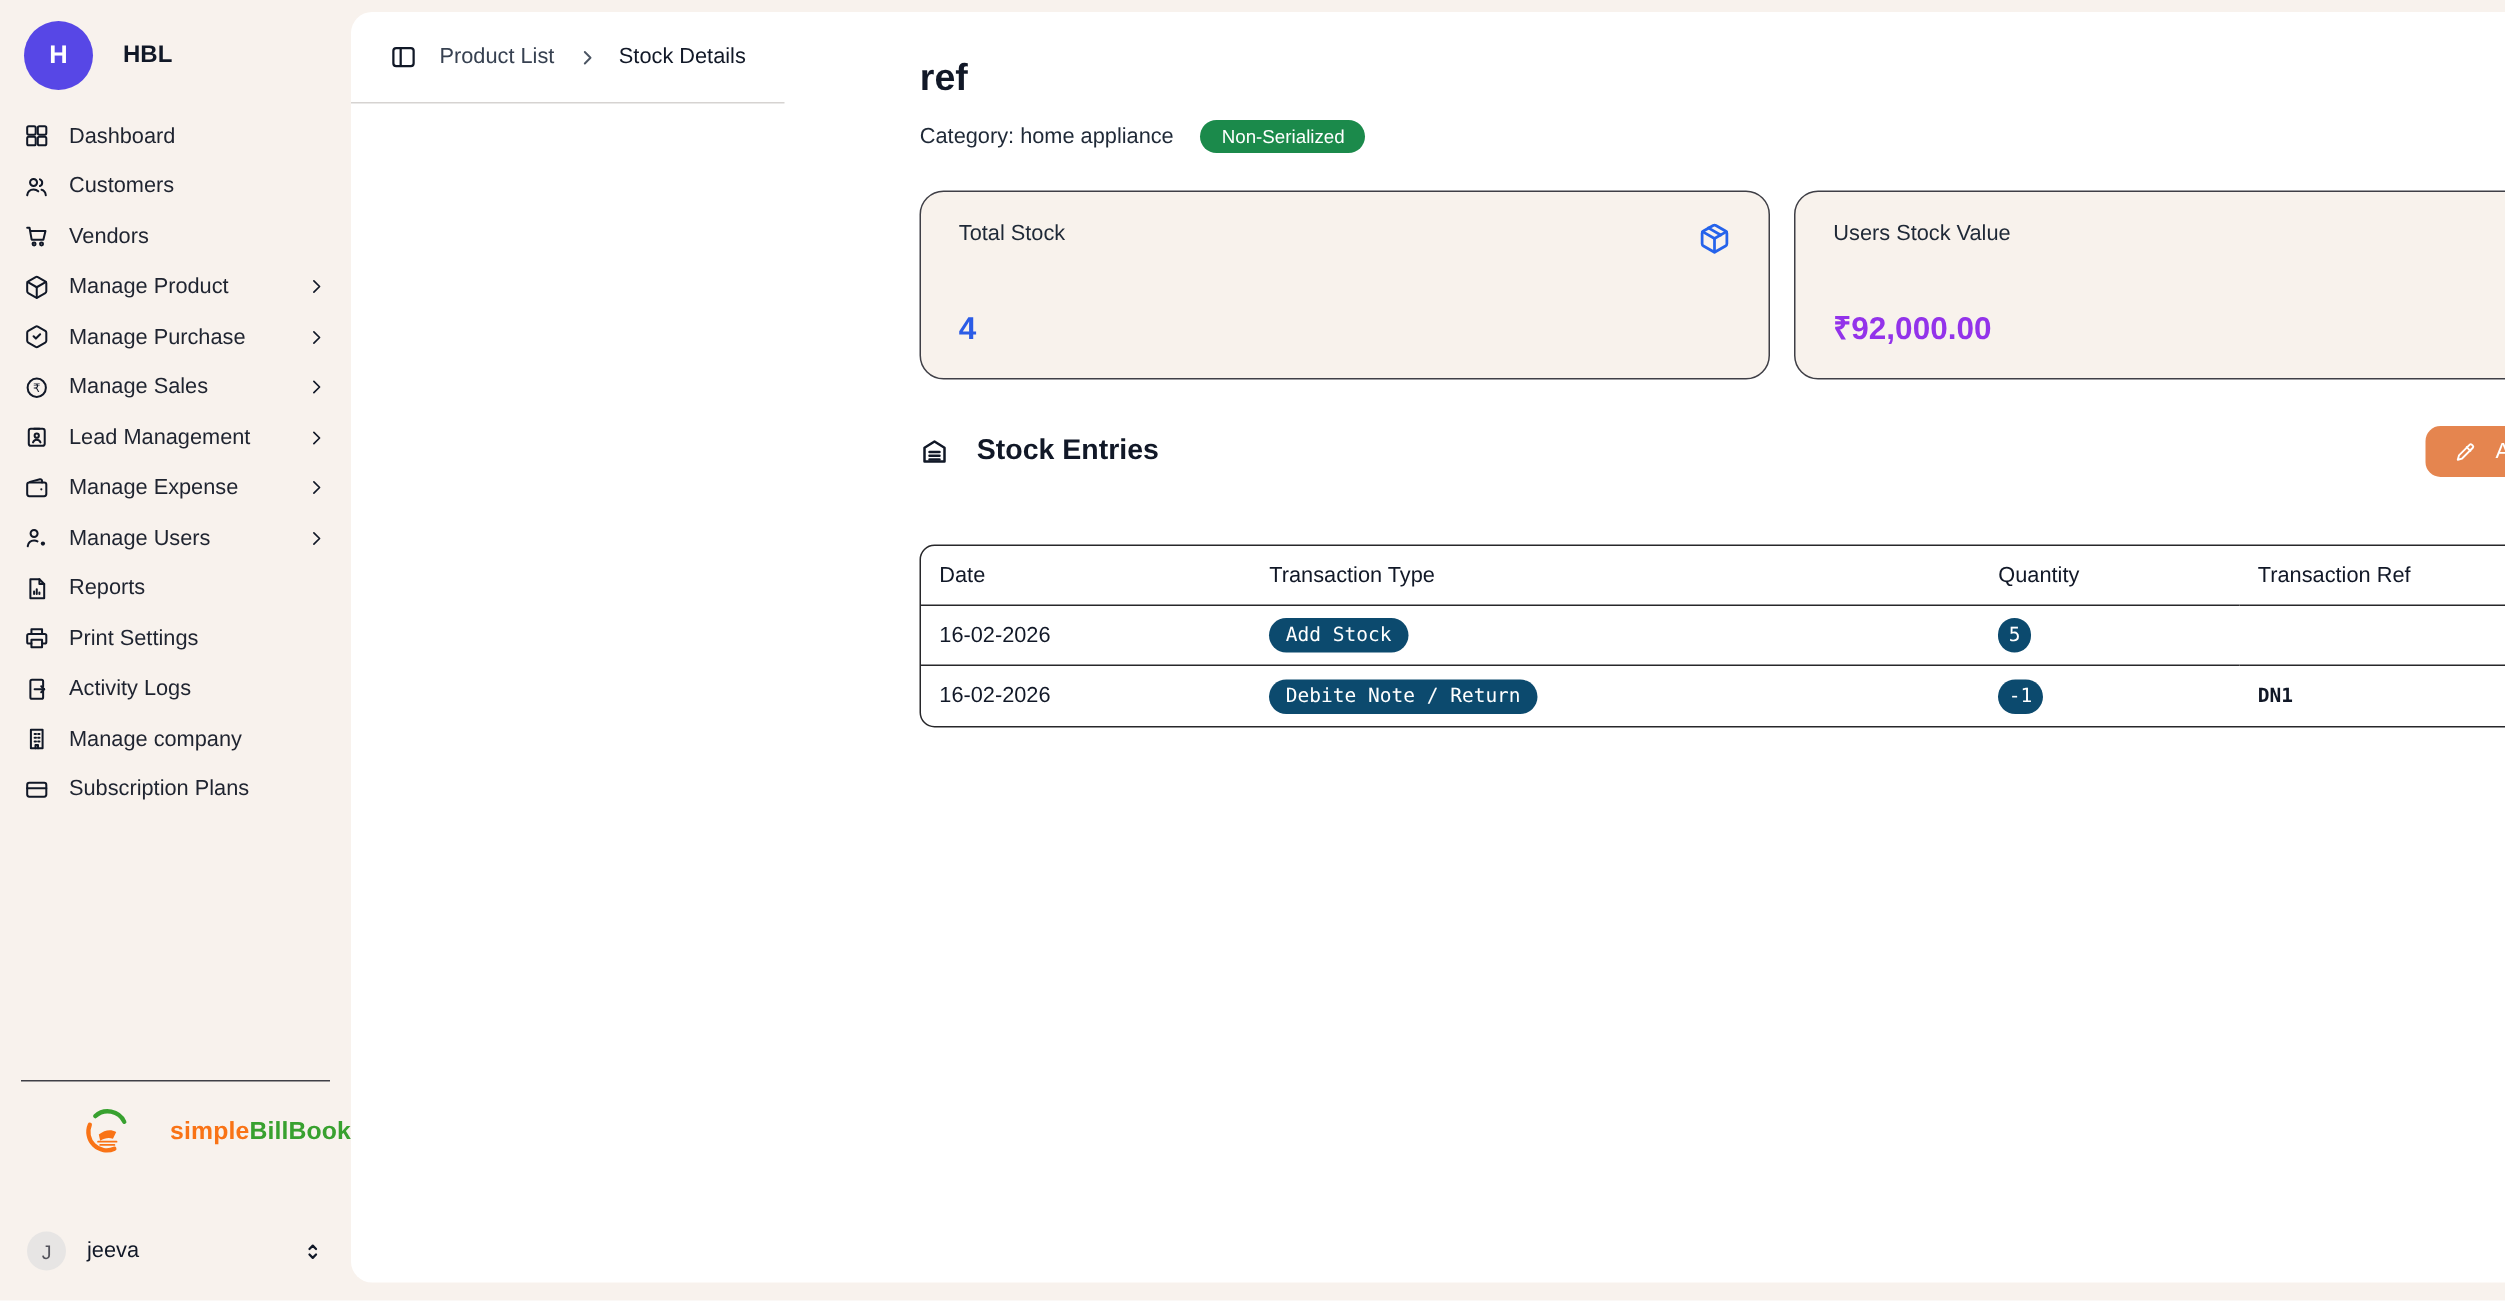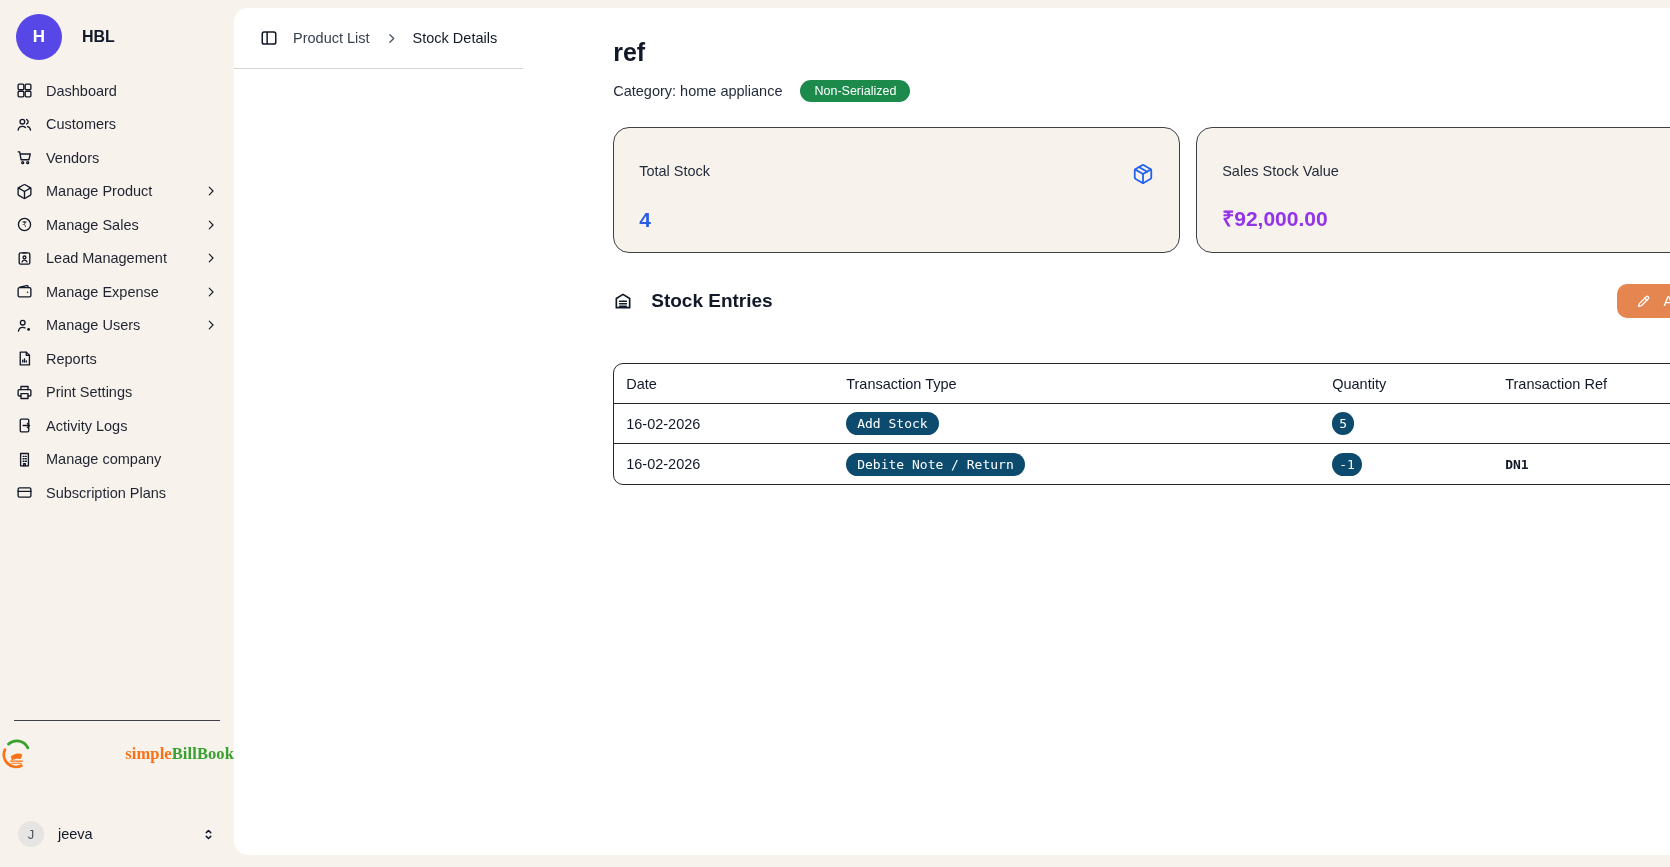--- a/index.html
+++ b/index.html
@@ -18,21 +18,21 @@
   .brand-name { font-weight:700; font-size:16px; color:#111827; }
   .nav { padding:0 16px; }
   .nav-item { display:flex; align-items:center; gap:13px; height:33.5px; font-size:14.5px; color:#1f2430; cursor:pointer; }
   .nav-icon { width:17px; height:17px; flex:none; display:flex; color:#111827; }
   .nav-icon svg { width:17px; height:17px; }
   .nav-label { flex:1; white-space:nowrap; }
   .nav-chevron { width:14px; height:14px; display:flex; color:#111827; }
   .nav-chevron svg { width:14px; height:14px; }
   .sidebar-bottom { margin-top:auto; }
   .side-divider { border:none; border-top:1.5px solid #3f3f46; margin:0 14px 16px; }
-  .logo-row { display:flex; align-items:center; justify-content:space-between; gap:24px;font-family:Liberation Serif, serif; }
+  .logo-row { display:flex; align-items:center; justify-content:flex-end; gap:24px; }
   .logo-mark { width:34px; height:34px; flex:none; }
   .logo-text { font-weight:800; font-size:16.5px; letter-spacing:.1px; }
   .logo-simple { color:#f97316; }
   .logo-book { color:#38a12f; }
   .user-row { display:flex; align-items:center; gap:14px; padding:0 18px; margin-top:50px; cursor:pointer; }
   .user-avatar { width:26px; height:26px; border-radius:50%; background:#e7e5e4; color:#52525b;
     font-size:13px; display:flex; align-items:center; justify-content:center; }
   .user-name { flex:1; font-size:14.5px; color:#111827; }
   .user-chevron { width:15px; height:15px; display:flex; color:#111827; }
   .user-chevron svg { width:15px; height:15px; }
@@ -49,21 +49,21 @@
   .crumb-sep svg { width:13px; height:13px; }
   .content { padding:30px 0 0 90px; width:1240px; }
   .inner { width:1150px; }
   .page-title { font-size:25px; font-weight:800; color:#111827; }
   .category-row { display:flex; align-items:center; gap:18px; margin-top:13px; }
   .category-text { font-size:14.5px; color:#1f2937; }
   .pill { background:#1b8a4b; color:#fff; font-size:12.5px; padding:4px 14px; border-radius:9999px; }
   .stats { display:flex; gap:16px; margin-top:25px; }
   .stat-card { flex:1; background:#f8f2ec; border:1px solid #3f3f46; border-radius:16px; height:126px;
     padding:20px 25px; display:flex; flex-direction:column; justify-content:space-between; }
-  .stat-top { display:flex; justify-content:space-between; align-items:flex-start;margin-top:15px; }
+  .stat-top { display:flex; justify-content:space-between; align-items:flex-start; }
   .stat-label { font-size:14.5px; color:#1f2937; }
   .stat-icon { width:22px; height:22px; display:flex; }
   .stat-icon svg { width:22px; height:22px; }
   .stat-value { font-size:21px; font-weight:700; }
   .section-head { display:flex; align-items:center; justify-content:space-between; margin-top:31px; }
   .section-title { display:flex; align-items:center; gap:18px; font-size:19px; font-weight:800; color:#111827; }
   .section-title .sec-icon { width:20px; height:20px; display:flex; color:#111827; }
   .section-title .sec-icon svg { width:20px; height:20px; }
   .adjust-btn { display:flex; align-items:center; gap:13px; background:#e5854f; color:#fff; border:none;
     border-radius:10px; height:34px; padding:0 19px; font-size:14.5px; cursor:pointer;
@@ -123,20 +123,34 @@
       </div>
       <div class="nav-item">
         <span class="nav-icon">
           <svg viewBox="0 0 24 24" fill="none" stroke="currentColor" stroke-width="1.9" stroke-linecap="round" stroke-linejoin="round">
             <path d="M21 8.2v7.6a2 2 0 0 1-1 1.7l-7 4a2 2 0 0 1-2 0l-7-4a2 2 0 0 1-1-1.7V8.2a2 2 0 0 1 1-1.7l7-4a2 2 0 0 1 2 0l7 4a2 2 0 0 1 1 1.7z"></path>
             <path d="M3.3 7l8.7 5 8.7-5"></path>
             <path d="M12 22V12"></path>
           </svg>
         </span>
         <span class="nav-label">Manage Product</span>
+        <span class="nav-chevron">
+          <svg viewBox="0 0 24 24" fill="none" stroke="currentColor" stroke-width="1.9" stroke-linecap="round" stroke-linejoin="round">
+            <path d="M9 5.5l6.5 6.5L9 18.5"></path>
+          </svg>
+        </span>
+      </div>
+      <div class="nav-item">
+        <span class="nav-icon">
+          <svg viewBox="0 0 24 24" fill="none" stroke="currentColor" stroke-width="1.9" stroke-linecap="round" stroke-linejoin="round">
+            <path d="M21 8.2v7.6a2 2 0 0 1-1 1.7l-7 4a2 2 0 0 1-2 0l-7-4a2 2 0 0 1-1-1.7V8.2a2 2 0 0 1 1-1.7l7-4a2 2 0 0 1 2 0l7 4a2 2 0 0 1 1 1.7z"></path>
+            <path d="M9 11.5l2.2 2.2 4-4"></path>
+          </svg>
+        </span>
+        <span class="nav-label">Manage Purchase</span>
         <span class="nav-chevron">
           <svg viewBox="0 0 24 24" fill="none" stroke="currentColor" stroke-width="1.9" stroke-linecap="round" stroke-linejoin="round">
             <path d="M9 5.5l6.5 6.5L9 18.5"></path>
           </svg>
         </span>
       </div>
       <div class="nav-item">
         <span class="nav-icon">
           <svg viewBox="0 0 24 24" fill="none" stroke="currentColor" stroke-width="1.9" stroke-linecap="round" stroke-linejoin="round">
             <circle cx="12" cy="12" r="8.6"></circle>
@@ -308,21 +322,21 @@
                     <path d="M3.3 7l8.7 5 8.7-5"></path>
                     <path d="M12 22V12"></path>
                     <path d="M7.5 4.3l9 5.2"></path>
                   </svg>
                 </span>
               </div>
               <div class="stat-value" style="color: rgb(43, 92, 230);">4</div>
             </div>
             <div class="stat-card">
               <div class="stat-top">
-                <div class="stat-label">Sales Stock Value</div>
+                <div class="stat-label">Users Stock Value</div>
                 <span class="stat-icon" style="color: rgb(147, 51, 234);">
                   <svg viewBox="0 0 24 24" fill="none" stroke="currentColor" stroke-width="2" stroke-linecap="round" stroke-linejoin="round">
                     <path d="M21 8.2v7.6a2 2 0 0 1-1 1.7l-7 4a2 2 0 0 1-2 0l-7-4a2 2 0 0 1-1-1.7V8.2a2 2 0 0 1 1-1.7l7-4a2 2 0 0 1 2 0l7 4a2 2 0 0 1 1 1.7z"></path>
                     <path d="M3.3 7l8.7 5 8.7-5"></path>
                     <path d="M12 22V12"></path>
                     <path d="M7.5 4.3l9 5.2"></path>
                   </svg>
                 </span>
               </div>
               <div class="stat-value" style="color: rgb(147, 51, 234);">₹92,000.00</div>

